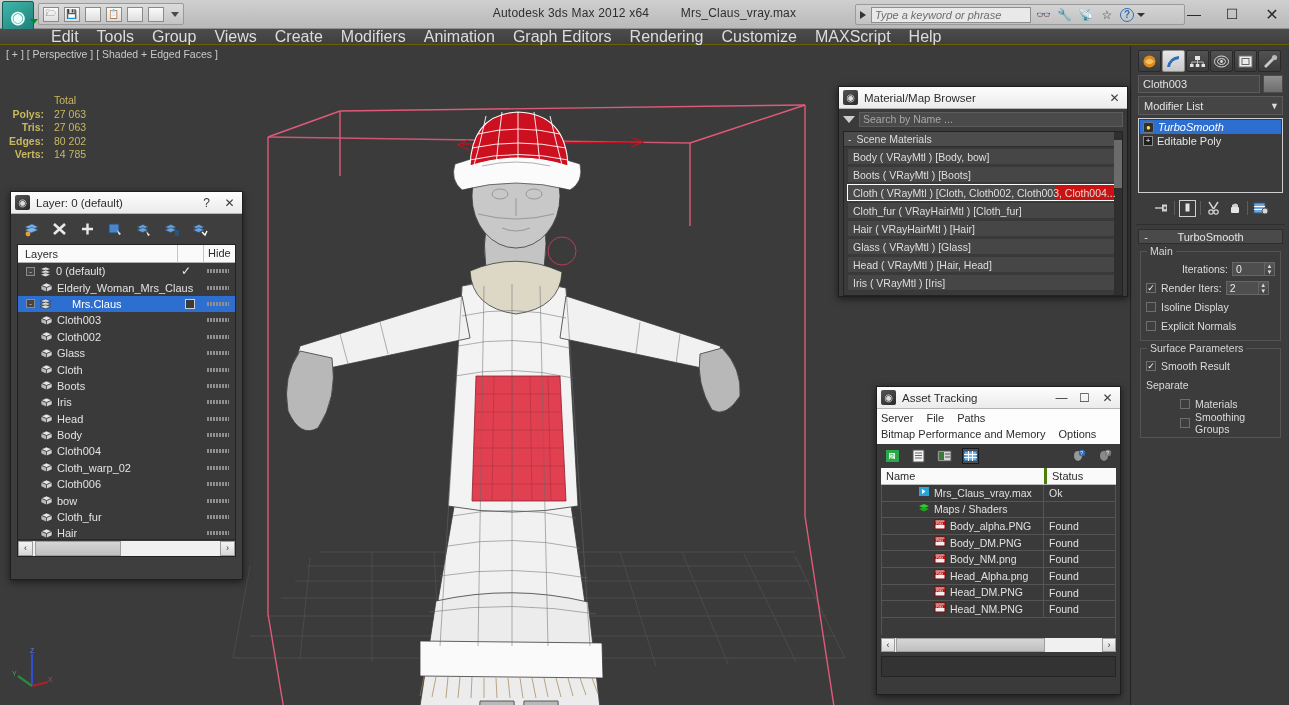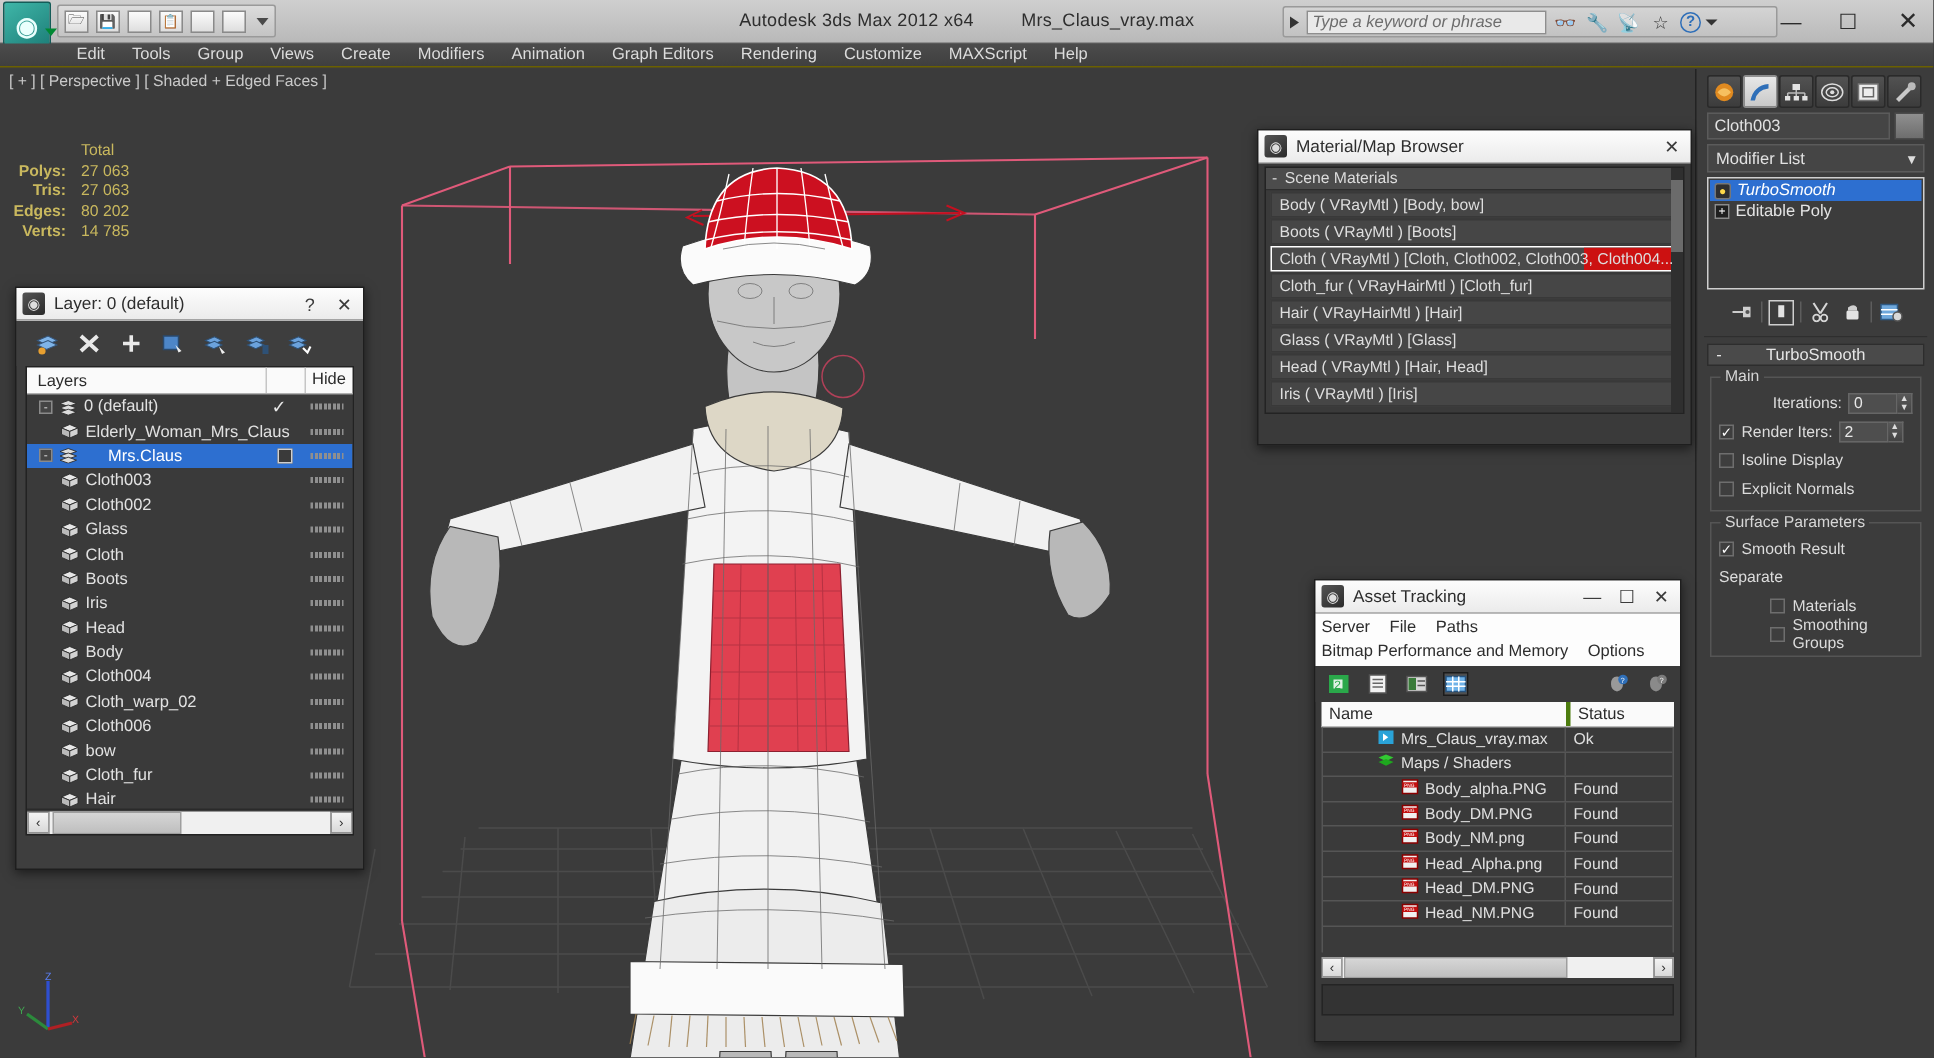--- a/index.html
+++ b/index.html
@@ -50,21 +50,21 @@
   .helpq { width:14px;height:14px;border-radius:50%;border:1.5px solid #2f6fb8;
     color:#2f6fb8;font-size:10px;font-weight:bold;display:flex;align-items:center;justify-content:center;}
   .wctl { position:absolute; top:2px; width:38px; height:24px; color:#2b2b2b;
     display:flex;align-items:center;justify-content:center; font-size:14px;}
   .wmin{left:1175px;} .wmax{left:1213px;} .wclose{left:1253px; font-size:16px;}
 
   
   .menubar { position:absolute; left:0; top:29px; width:1289px; height:16px;
     background:linear-gradient(#4c4c4c,#3f3f3f); border-bottom:1px solid #6b6000;
     display:flex; align-items:center; padding-left:42px; }
-  .menubar .mi { padding:0 9px; font-size:11px; color:#dcdcdc; line-height:15px;}
+  .menubar .mi { padding:0 9px; font-size:16px; color:#dcdcdc; line-height:15px;}
 
   
   .viewport { position:absolute; left:0; top:46px; width:1131px; height:659px;
     background:#3b3b3b; overflow:hidden; border-right:1px solid #232323;}
   .vp-label { position:absolute; left:6px; top:2px; font-size:10.5px; color:#c9c9c9; }
   .vp-stats { position:absolute; left:8px; top:20px; font-size:10.5px; color:#c9b85e;
     line-height:13.5px; font-family:"Liberation Sans", sans-serif;}
   .vp-stats table{border-collapse:collapse;margin-top:28px;}
   .vp-stats td{padding:0 4px 0 0; font-size:10.5px; color:#c9b85e;}
   .vp-stats td.lbl{text-align:right; width:40px;font-weight:bold;}
@@ -744,20 +744,24 @@
     </div>
   </div>
 
   <div class="dlg" id="matbrowser">
     <div class="dlg-title">
       <div class="dlg-ic">◉</div>
       <span>Material/Map Browser</span>
       <div class="spacer"></div>
       <div class="dlg-btn">✕</div>
     </div>
+    <div class="mb-search">
+      <div class="dn"></div>
+      <div class="fld">Search by Name ...</div>
+    </div>
     <div class="mb-list">
       <div class="mb-group">
         <span class="mn">-</span>
         <span>Scene Materials</span>
       </div>
       <div id="mb-items">
           <div class="mb-item">
             <span class="itxt">Body  ( VRayMtl )  [Body, bow]</span>
           </div>
           <div class="mb-item">

